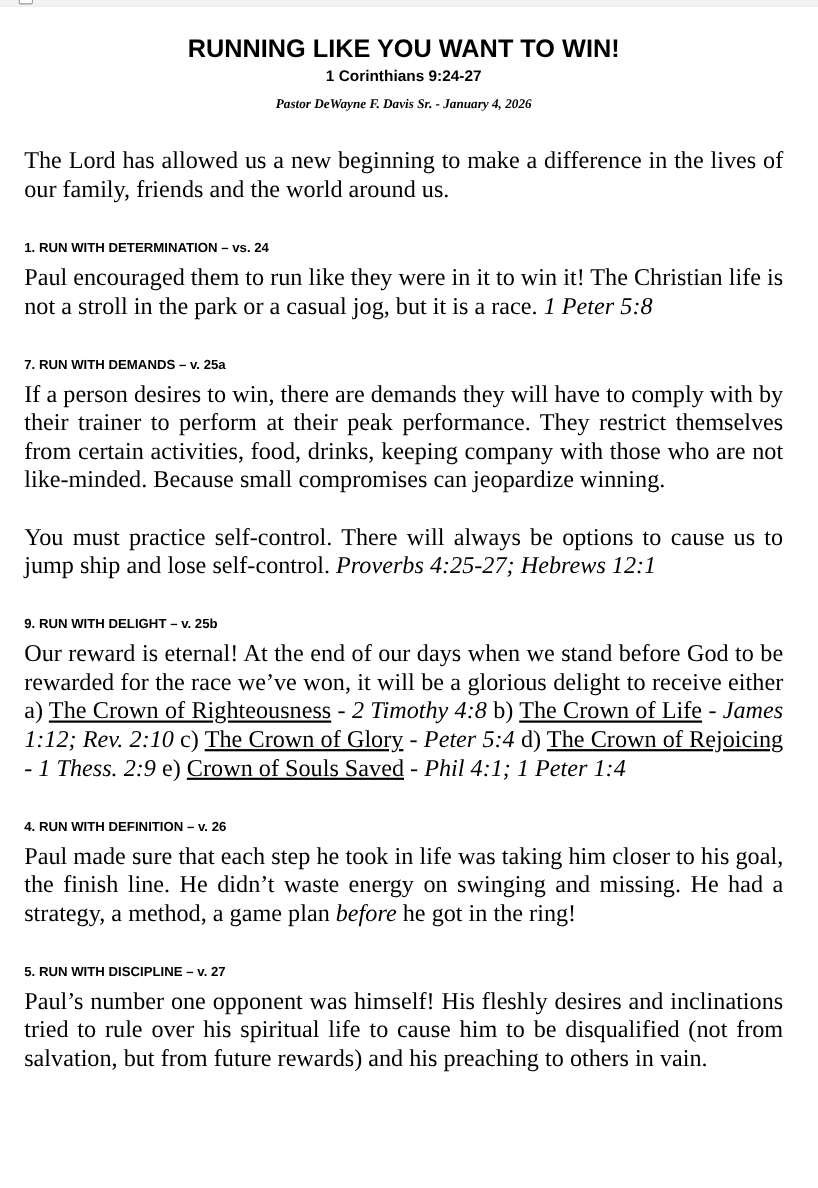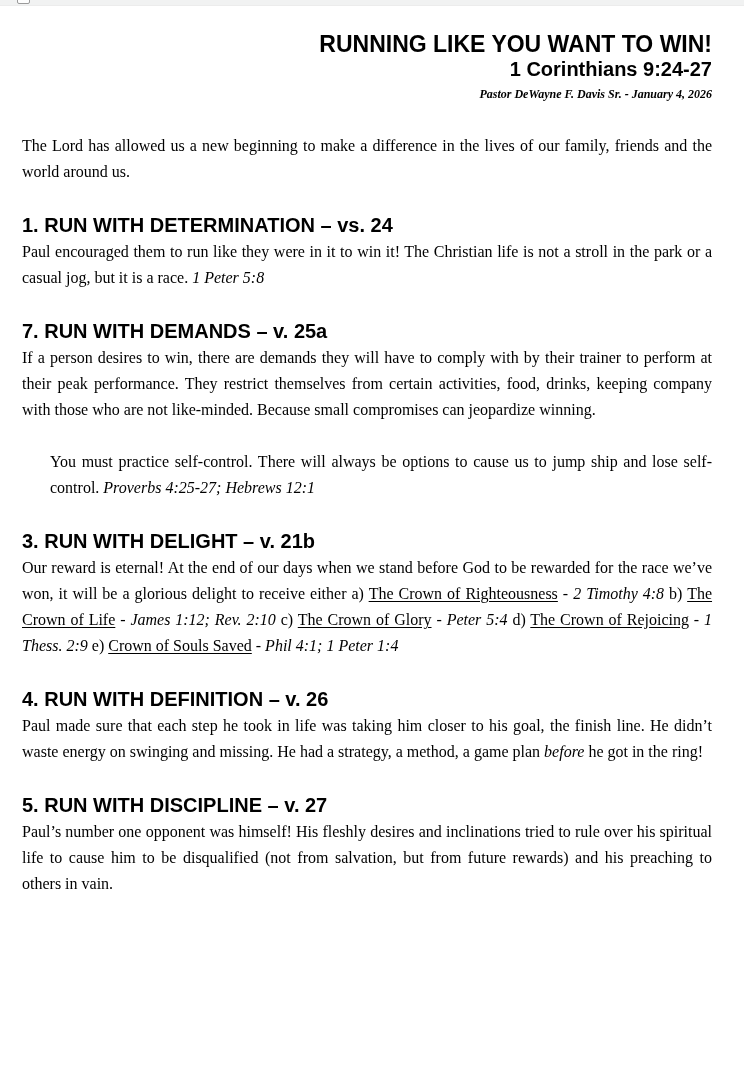--- a/index.html
+++ b/index.html
@@ -22,51 +22,51 @@
     position: absolute;
     left: 17px; top: -5px;
     width: 13px; height: 9px;
     background: #fdfdfd;
     border: 1px solid #9a9a9a;
     border-radius: 2px;
   }
   .page {
     padding: 26px 32px 0 22px;
   }
-  .doc-header { text-align: right; }
+  .doc-header { text-align: center; }
   .doc-title {
     font-family: "Liberation Sans", "DejaVu Sans", sans-serif;
     font-weight: bold;
     font-size: 23px;
     line-height: 25px;
   }
   .doc-scripture {
     font-family: "Liberation Sans", "DejaVu Sans", sans-serif;
     font-weight: bold;
-    font-size: 20px;
+    font-size: 14px;
     line-height: 25px;
   }
   .doc-byline {
     font-family: "Liberation Serif", "DejaVu Serif", serif;
     font-weight: bold;
     font-style: italic;
     font-size: 12px;
     line-height: 25px;
   }
   .para {
-    font-size: 16px;
+    font-size: 22px;
     line-height: 26px;
     text-align: justify;
   }
   .para.intro { margin-top: 26px; }
-  .para.spaced { margin-top: 26px; margin-left: 28px; }
+  .para.spaced { margin-top: 26px; }
   .sec-heading {
     font-family: "Liberation Sans", "DejaVu Sans", sans-serif;
     font-weight: bold;
-    font-size: 20px;
+    font-size: 12px;
     line-height: 24px;
     margin-top: 28px;
     margin-bottom: 2px;
   }
   
   .bi { font-weight: normal; font-style: italic; }
   .u  { text-decoration: underline; text-underline-offset: 2px; }
 </style>
 </head>
 <body>
@@ -85,21 +85,21 @@
 
   <p class="para intro"><span>The Lord has allowed us a new beginning to make a difference in the lives of our family, friends and the world around us.</span></p>
 
   <h2 class="sec-heading">1. RUN WITH DETERMINATION – vs. 24</h2>
   <p class="para"><span>Paul encouraged them to run like they were in it to win it! The Christian life is not a stroll in the park or a casual jog, but it is a race. </span><span class="bi">1 Peter 5:8</span></p>
 
   <h2 class="sec-heading">7. RUN WITH DEMANDS – v. 25a</h2>
   <p class="para"><span>If a person desires to win, there are demands they will have to comply with by their trainer to perform at their peak performance. They restrict themselves from certain activities, food, drinks, keeping company with those who are not like-minded. Because small compromises can jeopardize winning.</span></p>
   <p class="para spaced"><span>You must practice self-control. There will always be options to cause us to jump ship and lose self-control. </span><span class="bi">Proverbs 4:25-27; Hebrews 12:1</span></p>
 
-  <h2 class="sec-heading">3. RUN WITH DELIGHT – v. 21b</h2>
+  <h2 class="sec-heading">9. RUN WITH DELIGHT – v. 25b</h2>
   <p class="para"><span>Our reward is eternal! At the end of our days when we stand before God to be rewarded for the race we’ve won, it will be a glorious delight to receive either a) </span><span class="u">The Crown of Righteousness</span><span> - </span><span class="bi">2 Timothy 4:8</span><span> b) </span><span class="u">The Crown of Life</span><span> </span><span class="bi">- James 1:12; Rev. 2:10</span><span> c) </span><span class="u">The Crown of Glory</span><span> - </span><span class="bi">Peter 5:4</span><span> d) </span><span class="u">The Crown of Rejoicing</span><span> </span><span class="bi">- 1 Thess. 2:9</span><span> e) </span><span class="u">Crown of Souls Saved</span><span> - </span><span class="bi">Phil 4:1; 1 Peter 1:4</span></p>
 
   <h2 class="sec-heading">4. RUN WITH DEFINITION – v. 26</h2>
   <p class="para"><span>Paul made sure that each step he took in life was taking him closer to his goal, the finish line. He didn’t waste energy on swinging and missing. He had a strategy, a method, a game plan </span><span class="bi">before</span><span> he got in the ring!</span></p>
 
   <h2 class="sec-heading">5. RUN WITH DISCIPLINE – v. 27</h2>
   <p class="para"><span>Paul’s number one opponent was himself! His fleshly desires and inclinations tried to rule over his spiritual life to cause him to be disqualified (not from salvation, but from future rewards) and his preaching to others in vain.</span></p>
 
 </div>
 

